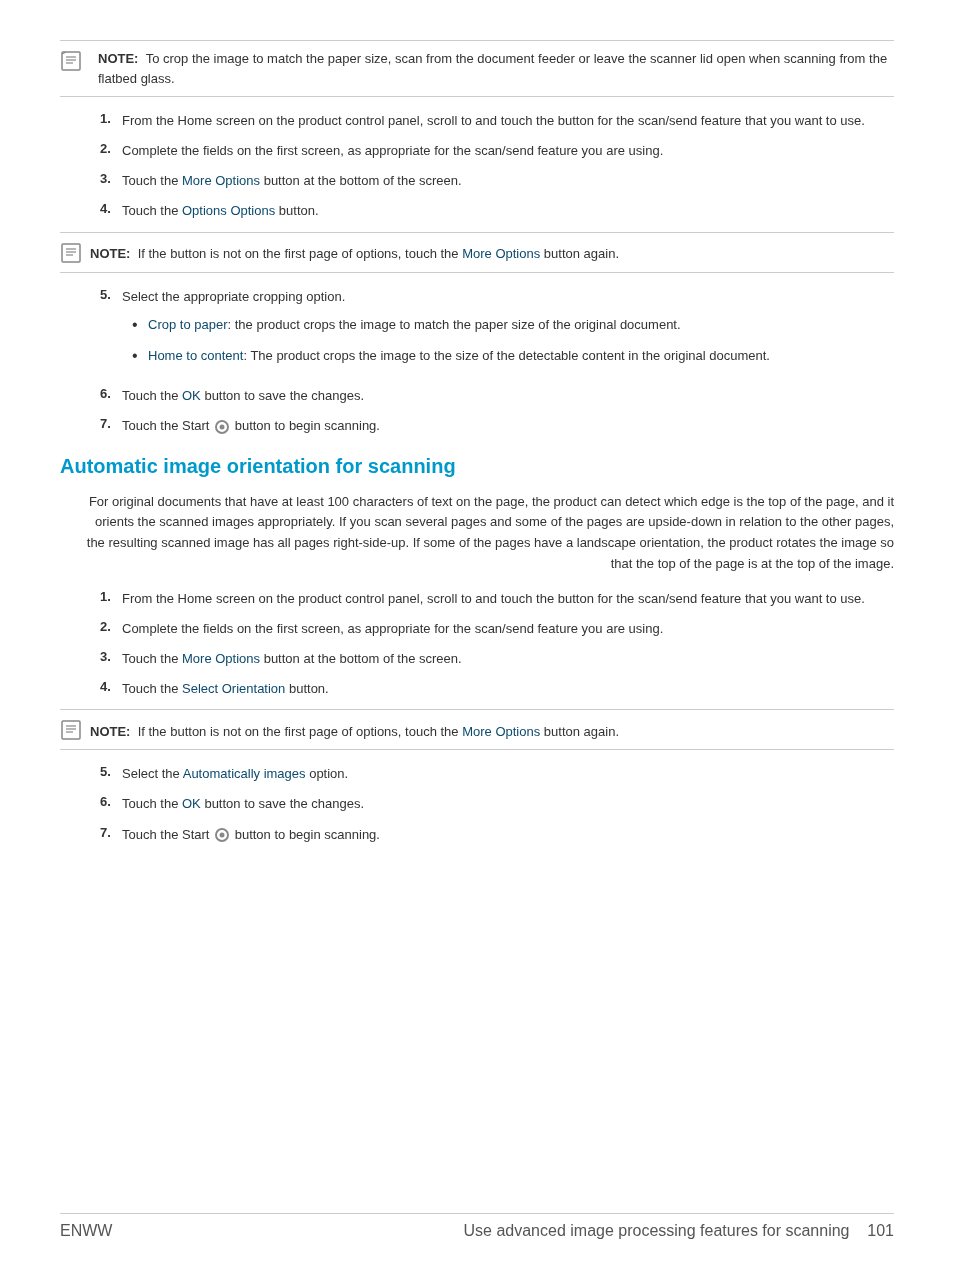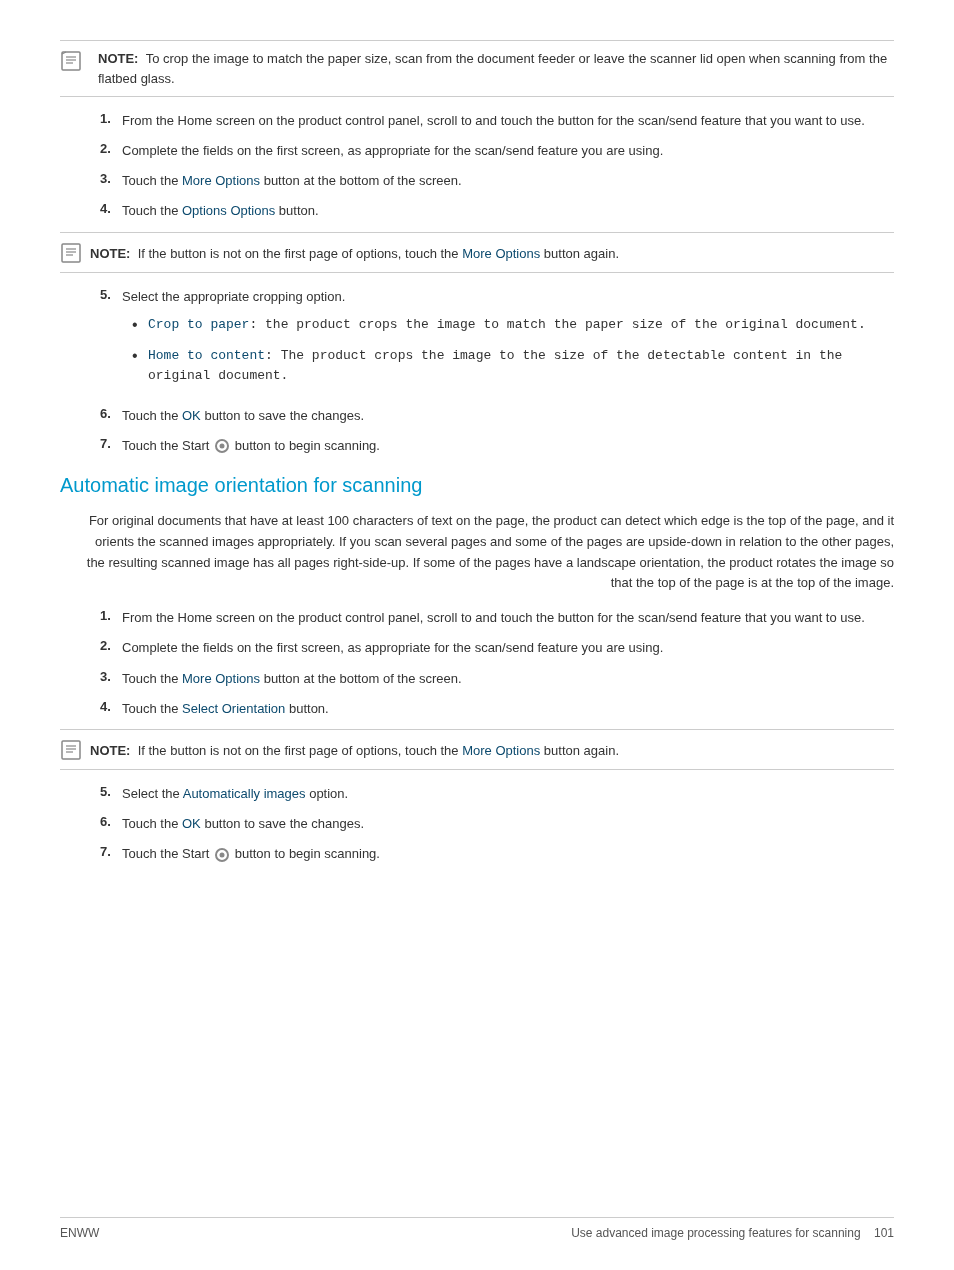--- a/index.html
+++ b/index.html
@@ -84,26 +84,25 @@
     .ul-sub li .bullet {
       color: #333;
       min-width: 16px;
       flex-shrink: 0;
       font-size: 16px;
       line-height: 1.3;
     }
     .ul-sub li .content {
       flex: 1;
       line-height: 1.55;
-      font-family: Liberation Mono, monospace;
     }
     .section-heading {
       color: #0099cc;
       font-size: 20px;
-      font-weight: normal;
+      font-weight: bold;
       margin: 18px 0 14px 0;
     }
     .section-intro {
       line-height: 1.6;
       margin-bottom: 14px;
       padding-left: 20px;
       text-align: right;
     }
     .start-icon {
       display: inline-block;
@@ -128,21 +127,21 @@
     }
     .footer {
       position: absolute;
       bottom: 30px;
       left: 60px;
       right: 60px;
       border-top: 1px solid #ccc;
       padding-top: 8px;
       display: flex;
       justify-content: space-between;
-      font-size: 12px;
+      font-size: 16px;
       color: #555;
     }
     .inline-note-box {
       border-top: 1px solid #ccc;
       border-bottom: 1px solid #ccc;
       padding: 8px 0;
       margin: 8px 0 14px 0;
       display: flex;
       align-items: flex-end;
       gap: 8px;

